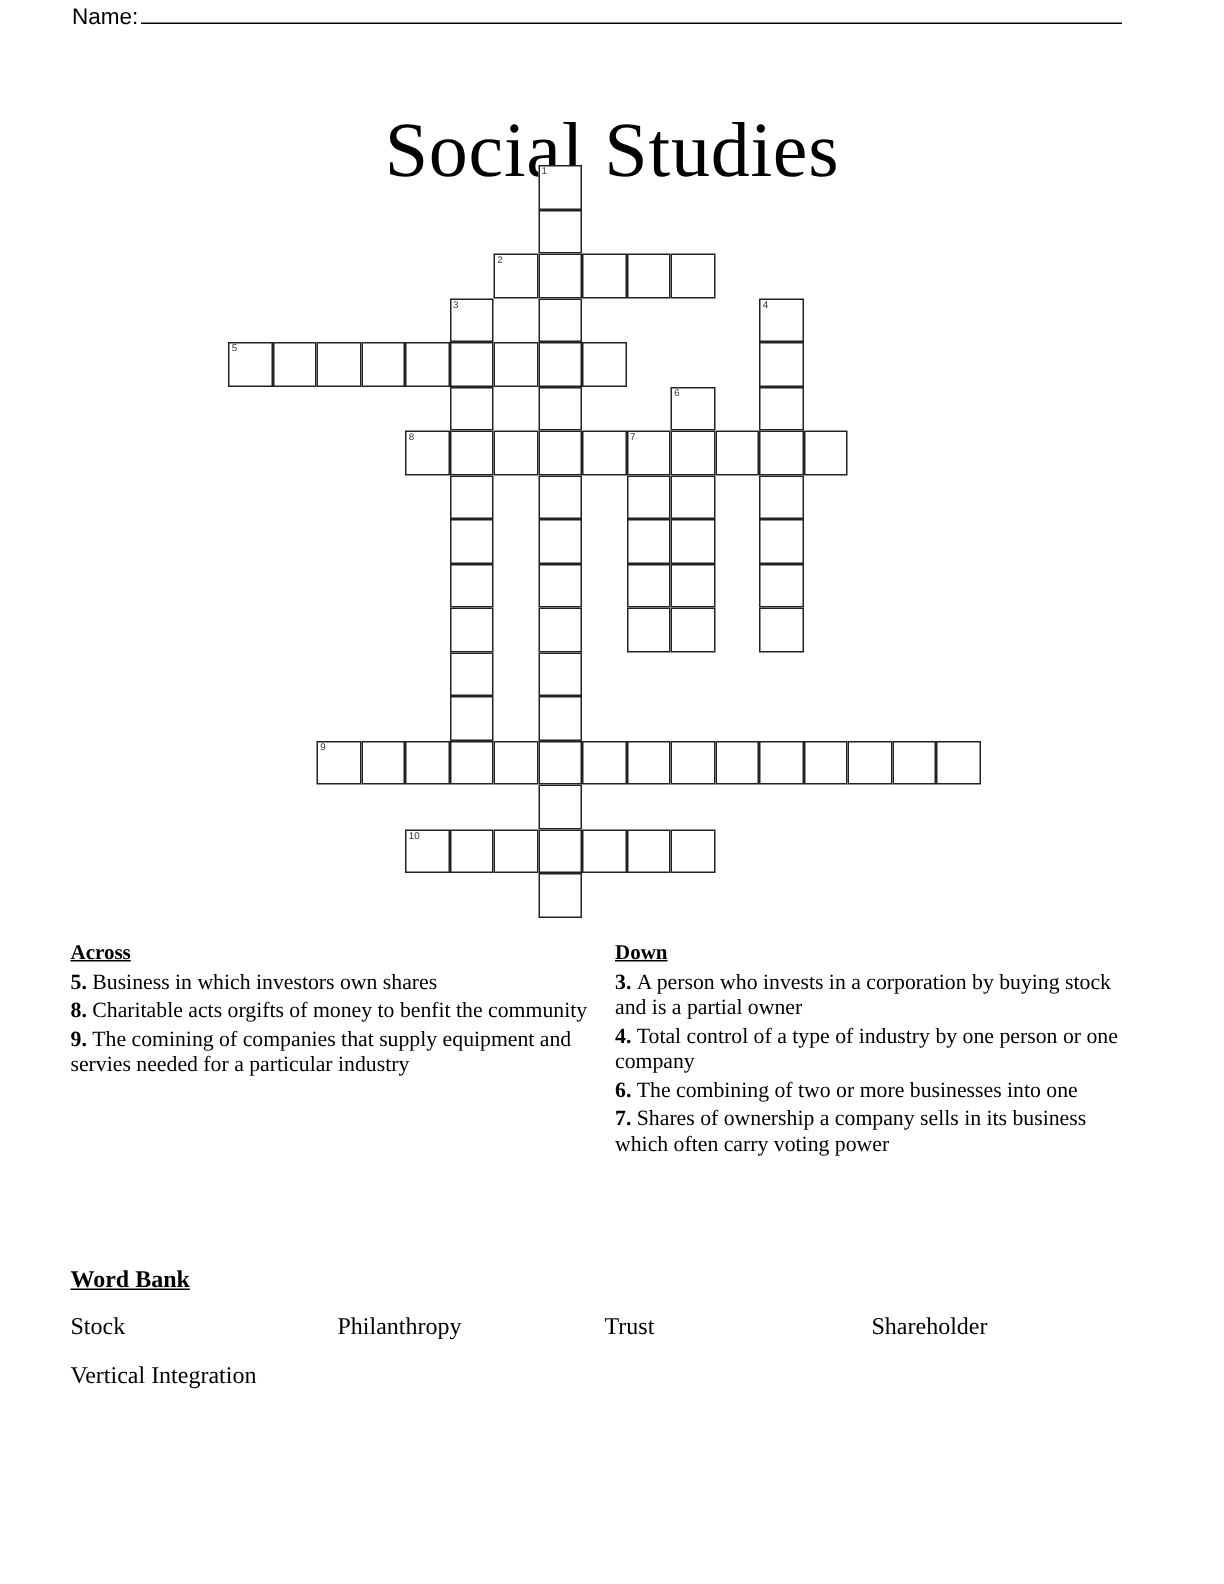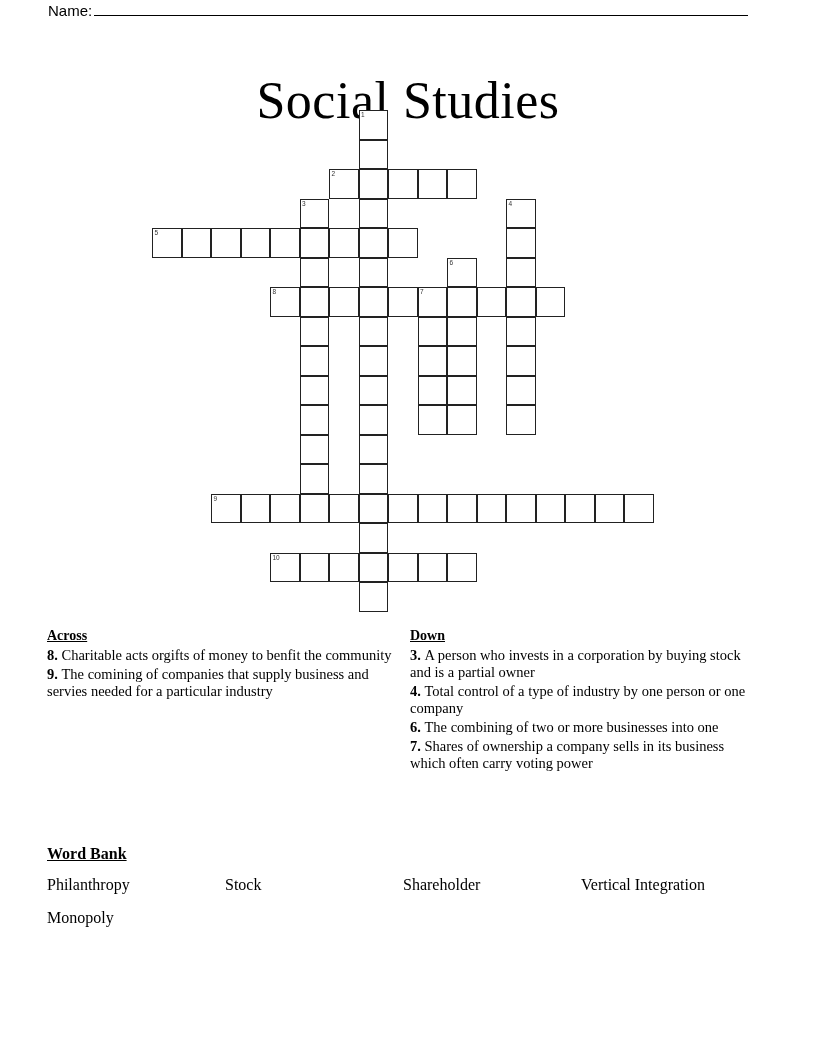--- a/index.html
+++ b/index.html
@@ -240,37 +240,38 @@
     <div class="cw-cell" style="left: 329px; top: 444.5px; width: 29.5px; height: 29.5px;"></div>
     <div class="cw-cell" style="left: 388px; top: 444.5px; width: 29.5px; height: 29.5px;"></div>
     <div class="cw-cell" style="left: 417.5px; top: 444.5px; width: 29.5px; height: 29.5px;"></div>
     <div class="cw-cell" style="left: 447px; top: 444.5px; width: 29.5px; height: 29.5px;"></div>
   </div>
 
 <div class="clues">
   <div class="clue-col across">
     <div class="clue-heading">Across</div>
     <div id="across-list">
+        <p class="clue-item"><span class="clue-num">5. </span><span>Business in which investors own shares</span></p>
         <p class="clue-item"><span class="clue-num">8. </span><span>Charitable acts orgifts of money to benfit the community</span></p>
-        <p class="clue-item"><span class="clue-num">9. </span><span>The comining of companies that supply business and servies needed for a particular industry</span></p>
+        <p class="clue-item"><span class="clue-num">9. </span><span>The comining of companies that supply equipment and servies needed for a particular industry</span></p>
       </div>
   </div>
   <div class="clue-col down">
     <div class="clue-heading">Down</div>
     <div id="down-list">
         <p class="clue-item"><span class="clue-num">3. </span><span>A person who invests in a corporation by buying stock and is a partial owner</span></p>
         <p class="clue-item"><span class="clue-num">4. </span><span>Total control of a type of industry by one person or one company</span></p>
         <p class="clue-item"><span class="clue-num">6. </span><span>The combining of two or more businesses into one</span></p>
         <p class="clue-item"><span class="clue-num">7. </span><span>Shares of ownership a company sells in its business which often carry voting power</span></p>
       </div>
   </div>
 </div>
 
 <div class="word-bank">
   <div class="wb-heading">Word Bank</div>
   <div class="wb-grid" id="word-bank-grid">
+      <div class="wb-word">Stock</div>
       <div class="wb-word">Philanthropy</div>
-      <div class="wb-word">Stock</div>
+      <div class="wb-word">Trust</div>
       <div class="wb-word">Shareholder</div>
       <div class="wb-word">Vertical Integration</div>
-      <div class="wb-word">Monopoly</div>
     </div>
 </div>
 
 </body></html>

